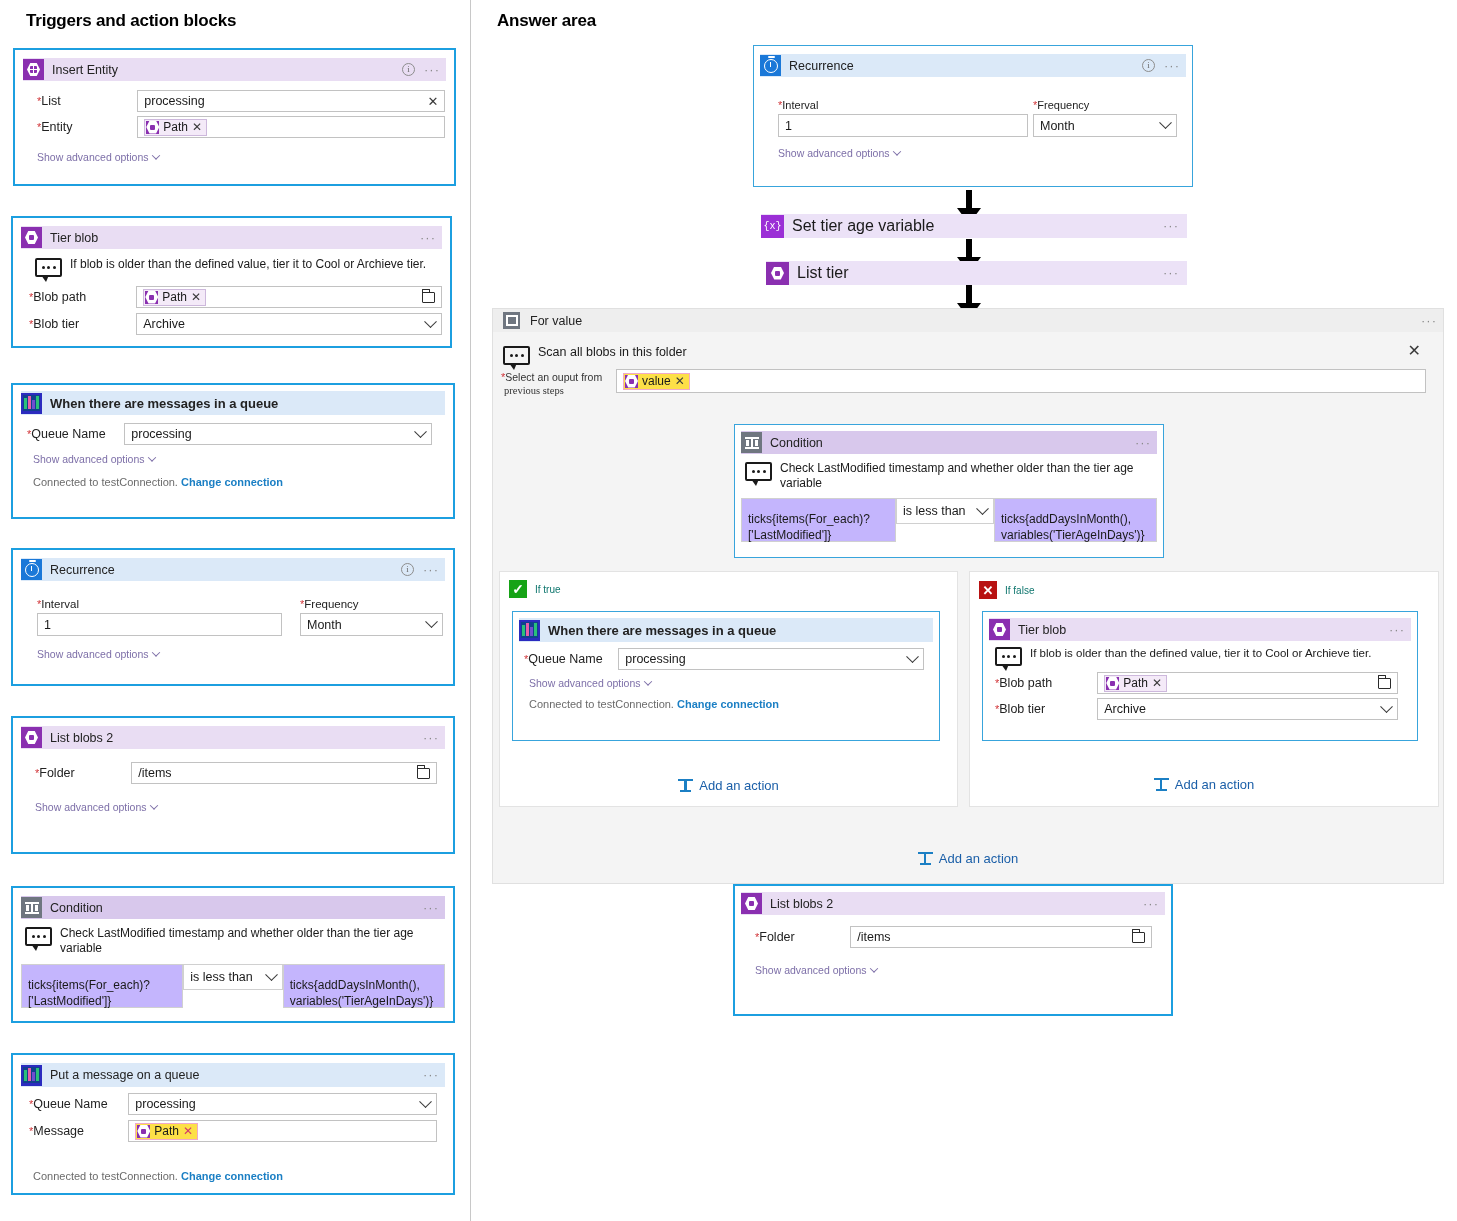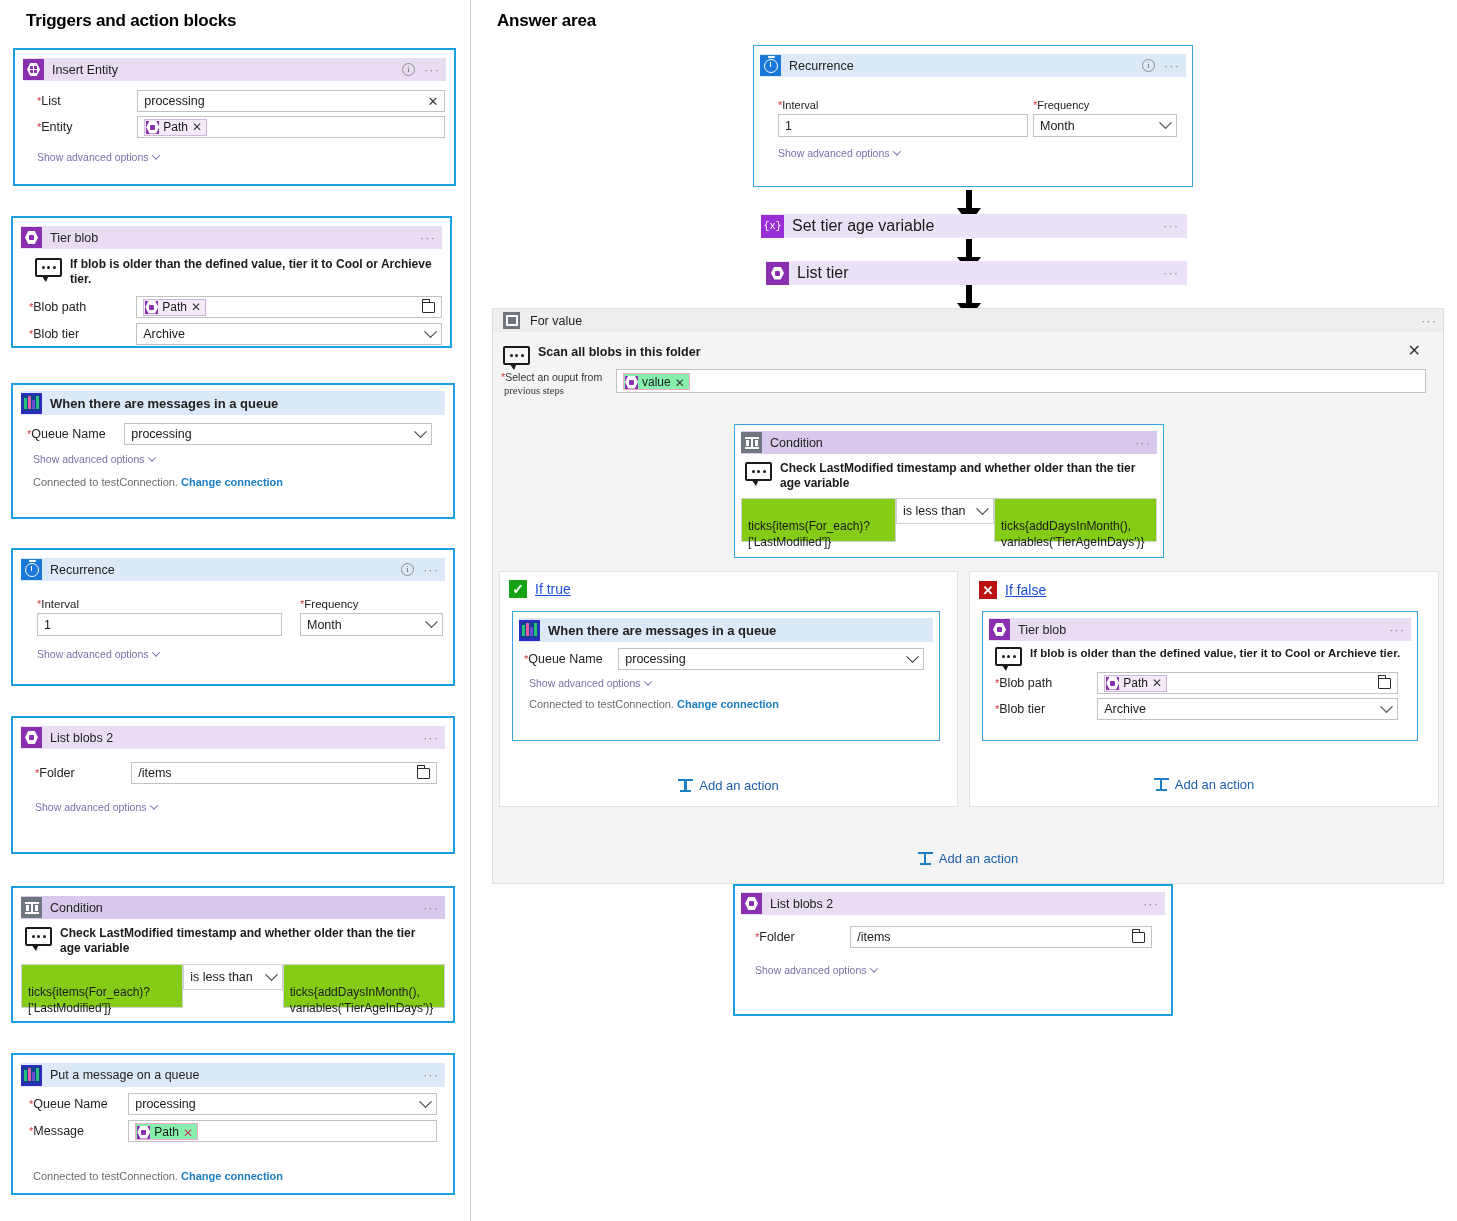--- a/index.html
+++ b/index.html
@@ -180,21 +180,21 @@
     border:1.5px solid #2b2b2b; border-bottom:none; border-radius:1px 1px 0 0;
   }
 
   .token {
     display: inline-flex; align-items: center; gap: 4px;
     background: #f4eaf8;
     border: 1px solid #cdb8dc;
     height: 17px; padding: 0 4px 0 1px;
     font-size: 12px;
   }
-  .token.pink { background: #86efac; border-color: #f0a9c8; align-items: flex-end; }
+  .token.pink { background: #fde047; border-color: #f0a9c8; }
   .token .tic {
     width: 13px; height: 13px; background: #8a2fb0;
     display:flex; align-items:center; justify-content:center;
   }
   .token .tx { font-size: 12px; color: #1a1a1a; }
   .token .cl { font-size: 12px; color: #d13a6a; line-height: 1; }
   .token.plain .cl { color: #3a3a3a; }
 
   .adv {
     font-size: 10.5px; color: #7d6fa8;
@@ -223,21 +223,21 @@
     margin-top: 1px;
   }
   .bub-ico::after{
     content:""; position:absolute; left: 4px; bottom:-7px;
     width: 0; height: 0;
     border-left: 5px solid transparent;
     border-right: 3px solid transparent;
     border-top: 7px solid #1a1a1a;
   }
   .bub-ico span { width: 3px; height: 3px; background: #1a1a1a; border-radius: 50%; }
-  .bub-tx { font-size: 12px; color: #1a1a1a; line-height: 15px; font-weight: bold; }
+  .bub-tx { font-size: 12px; color: #1a1a1a; line-height: 15px; }
 
   
   .arrow {
     position: absolute;
     width: 24px; height: 34px;
   }
   .arrow::before{
     content:""; position:absolute; left: 9px; top: 0; width: 6px; height: 20px; background: #000;
   }
   .arrow::after{
@@ -271,21 +271,21 @@
   .tick {
     width: 18px; height: 18px; background: #16a316;
     display:flex; align-items:center; justify-content:center;
     color:#fff; font-size: 14px; font-weight: bold; line-height: 1;
   }
   .cross {
     width: 18px; height: 18px; background: #b81212;
     display:flex; align-items:center; justify-content:center;
     color:#fff; font-size: 13px; font-weight: bold; line-height: 1;
   }
-  .branch-hdr .bl { font-size: 14px; color: #1d4ed8; text-decoration: underline; }
+  .branch-hdr .bl { font-size: 10px; color: #0f766e; }
 
   .addaction {
     display: flex; align-items: center; justify-content: center; gap: 6px;
     font-size: 13px; color: #1b5fa8;
   }
   .add-ico {
     width: 15px; height: 13px; position: relative;
   }
   .add-ico::before{
     content:""; position:absolute; left:0; top:0; width:15px; height:2.4px; background:#1b7fc4;
@@ -297,22 +297,22 @@
     position:absolute; left:2px; bottom:0; width:11px; height:2.4px; background:#1b7fc4;
   }
 
   .closex {
     position: absolute;
     font-size: 16px; color: #3a3a3a; line-height: 1;
   }
 
   .cond-ops { display: flex; align-items: stretch; }
   .cond-ops .c1, .cond-ops .c3 {
-    border: 1px solid #d0d0d0; background:#84cc16;
-    font-size: 12px; line-height: 16px; padding: 19px 5px 5px 6px;
+    border: 1px solid #d0d0d0; background:#c4b5fd;
+    font-size: 12px; line-height: 16px; padding: 12px 5px 5px 6px;
   }
   .cond-ops .c2 {
     border: 1px solid #d0d0d0; background:#fff;
     font-size: 12.5px;
     display: flex; align-items: center; justify-content: space-between;
     padding: 0 6px;
   }
 </style>
 </head>
 <body>

